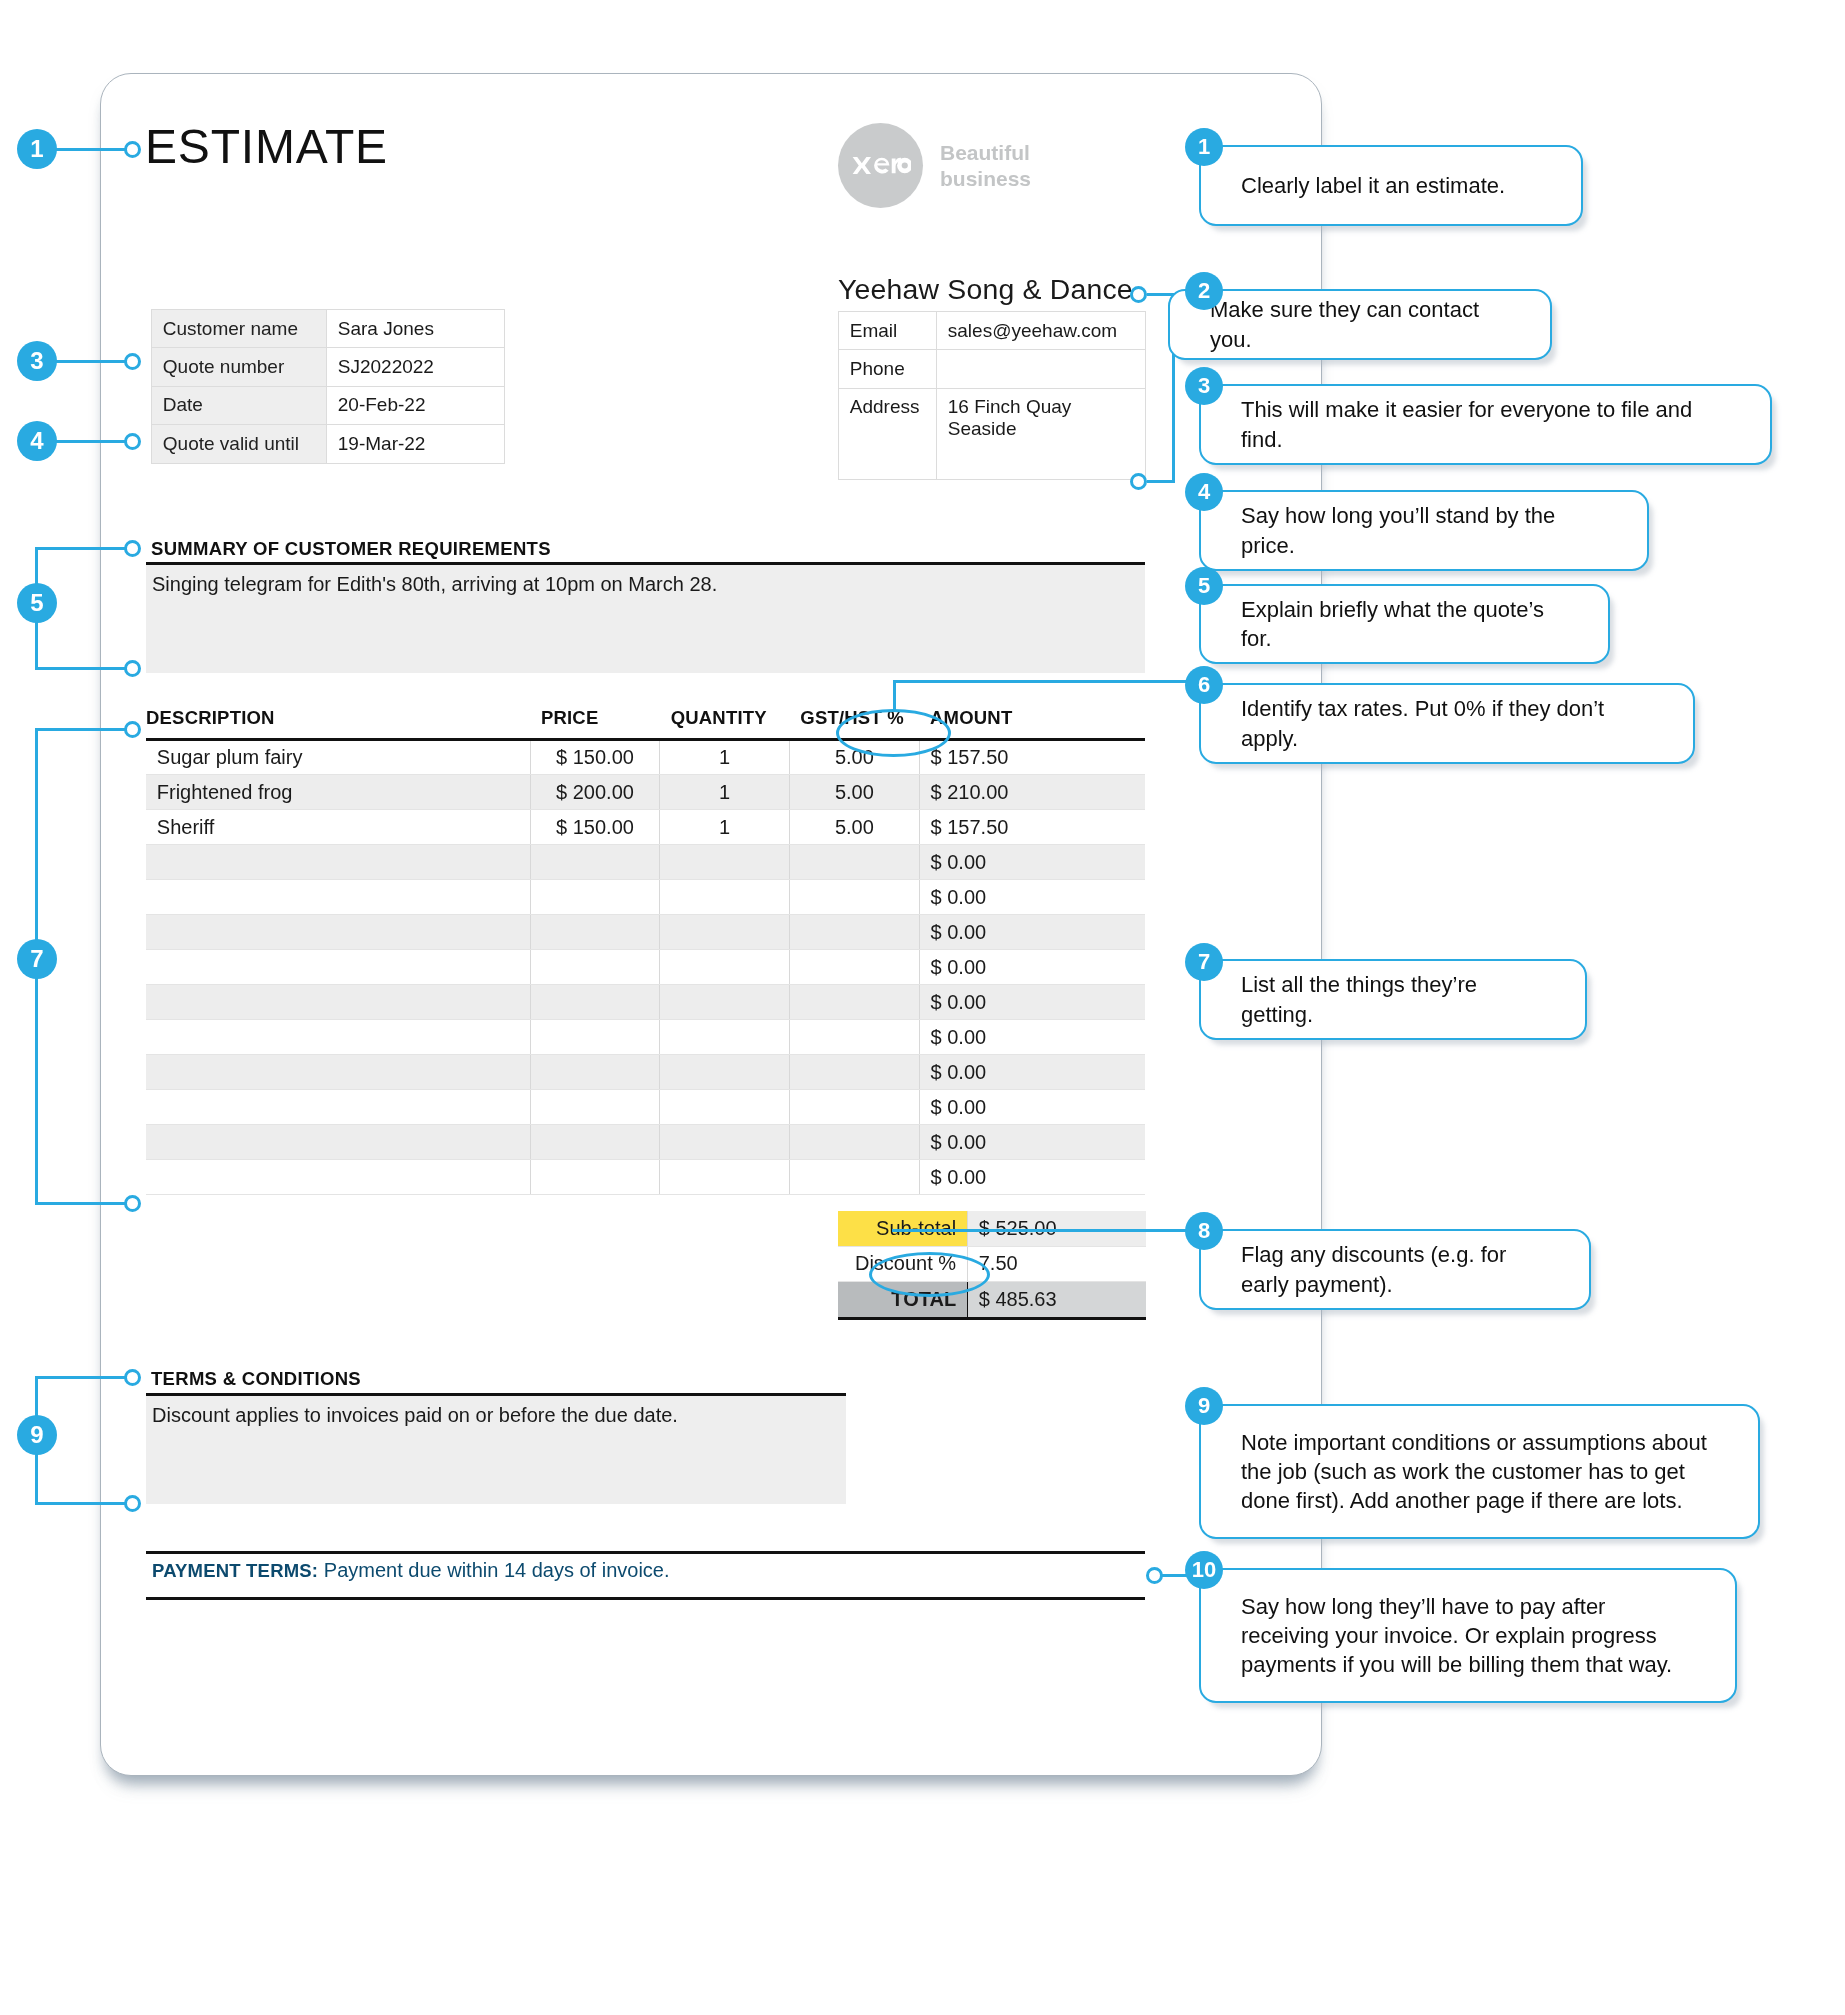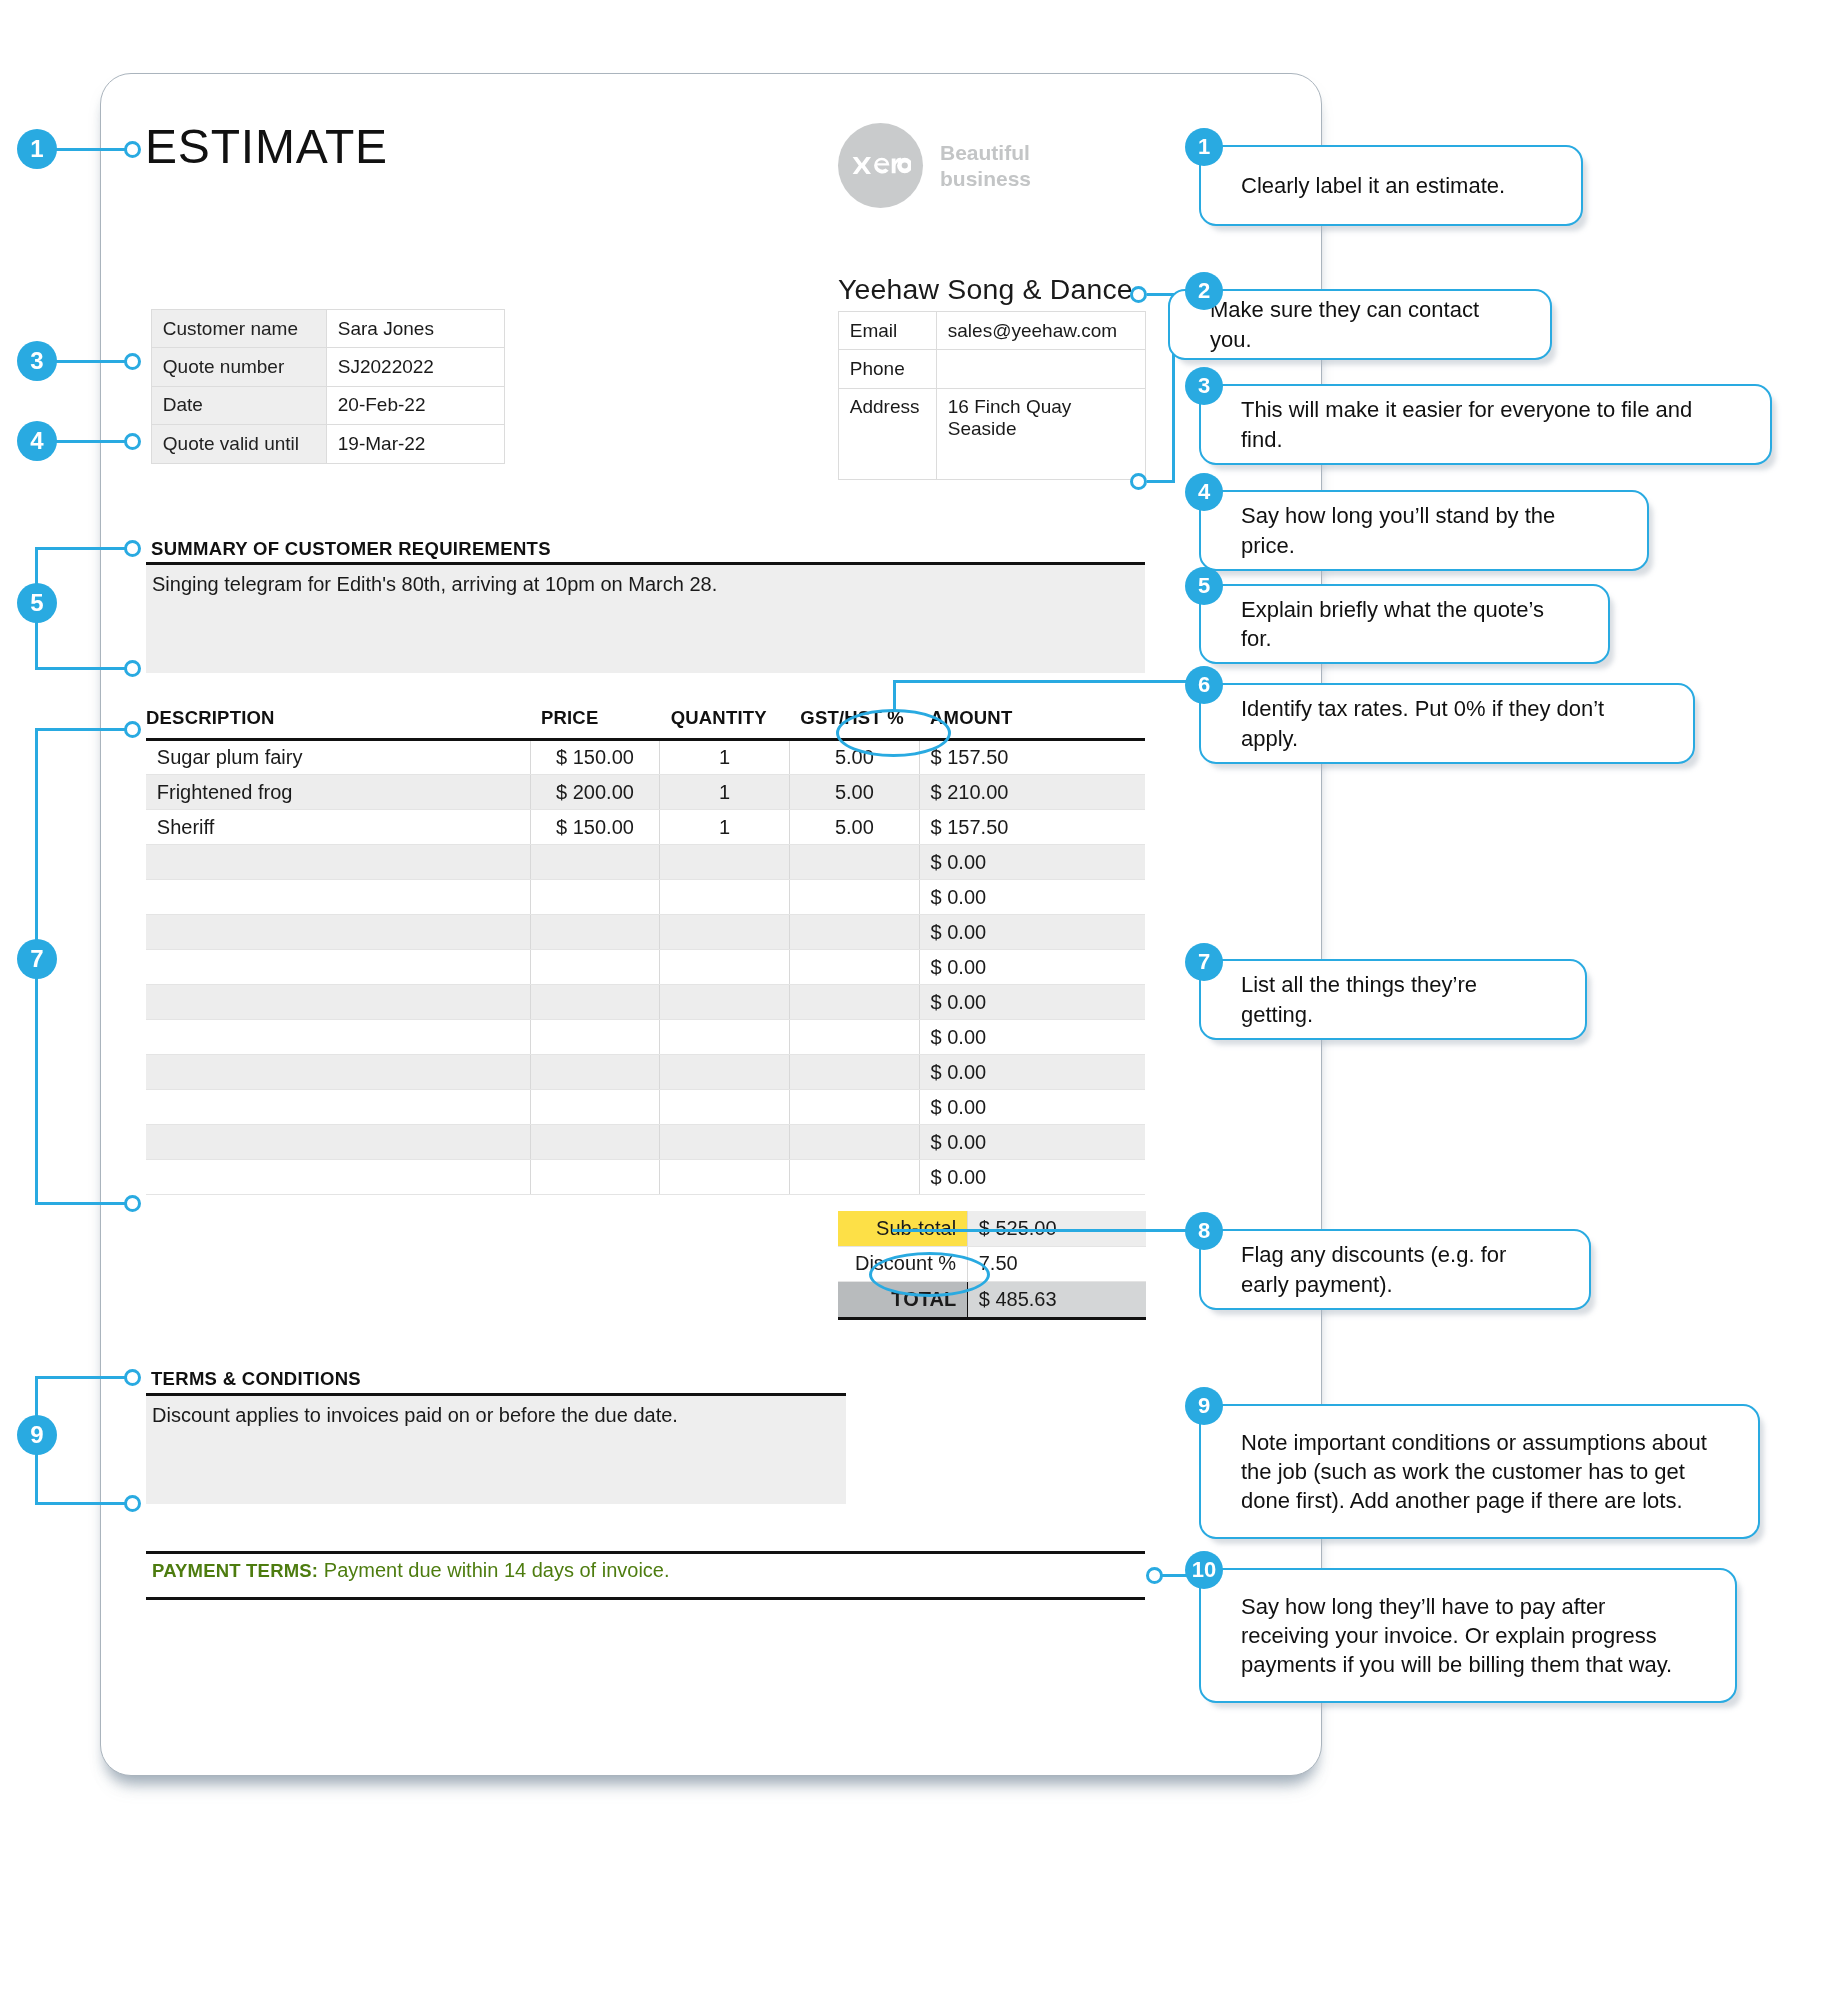--- a/index.html
+++ b/index.html
@@ -119,21 +119,21 @@
   #totals tr.total td{ border-bottom:3.1px solid #111; height:37px; }
 
   
   #tc-head{ left:151px; top:1368px; }
   #tc-rule{ left:146px; top:1393px; width:700px; }
   #tc-box { left:146px; top:1396px; width:700px; height:108px; }
   #tc-text{ left:152px; top:1404px; }
 
   #pay-rule-top{ position:absolute; left:146px; top:1551px; width:999px; height:3.1px; background:#111; }
   #pay-rule-bot{ position:absolute; left:146px; top:1597px; width:999px; height:3.1px; background:#111; }
-  #pay-line{ position:absolute; left:152px; top:1559px; font-size:20px; color:#4d7c0f; }
+  #pay-line{ position:absolute; left:152px; top:1559px; font-size:20px; color:#0c4a6e; }
   #pay-line b{ font-weight:700; letter-spacing:0.2px; font-size:18.5px;}
 
   
   .acc-line{ position:absolute; background:#29aae1; height:3.1px; }
   .acc-vline{ position:absolute; background:#29aae1; width:3.1px; }
   .acc-dot{
     position:absolute; width:17px; height:17px; border-radius:50%;
     border:3.1px solid #29aae1; background:#fff;
   }
   .num-badge{

